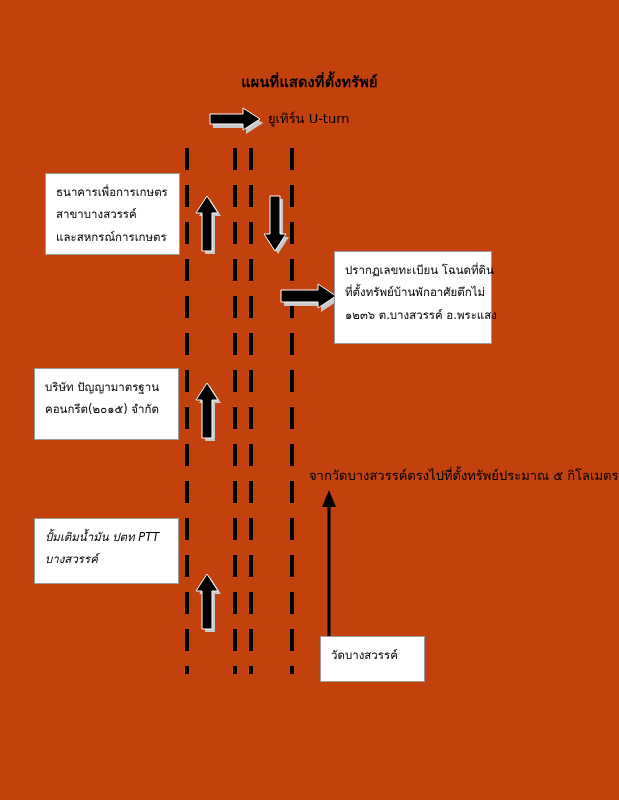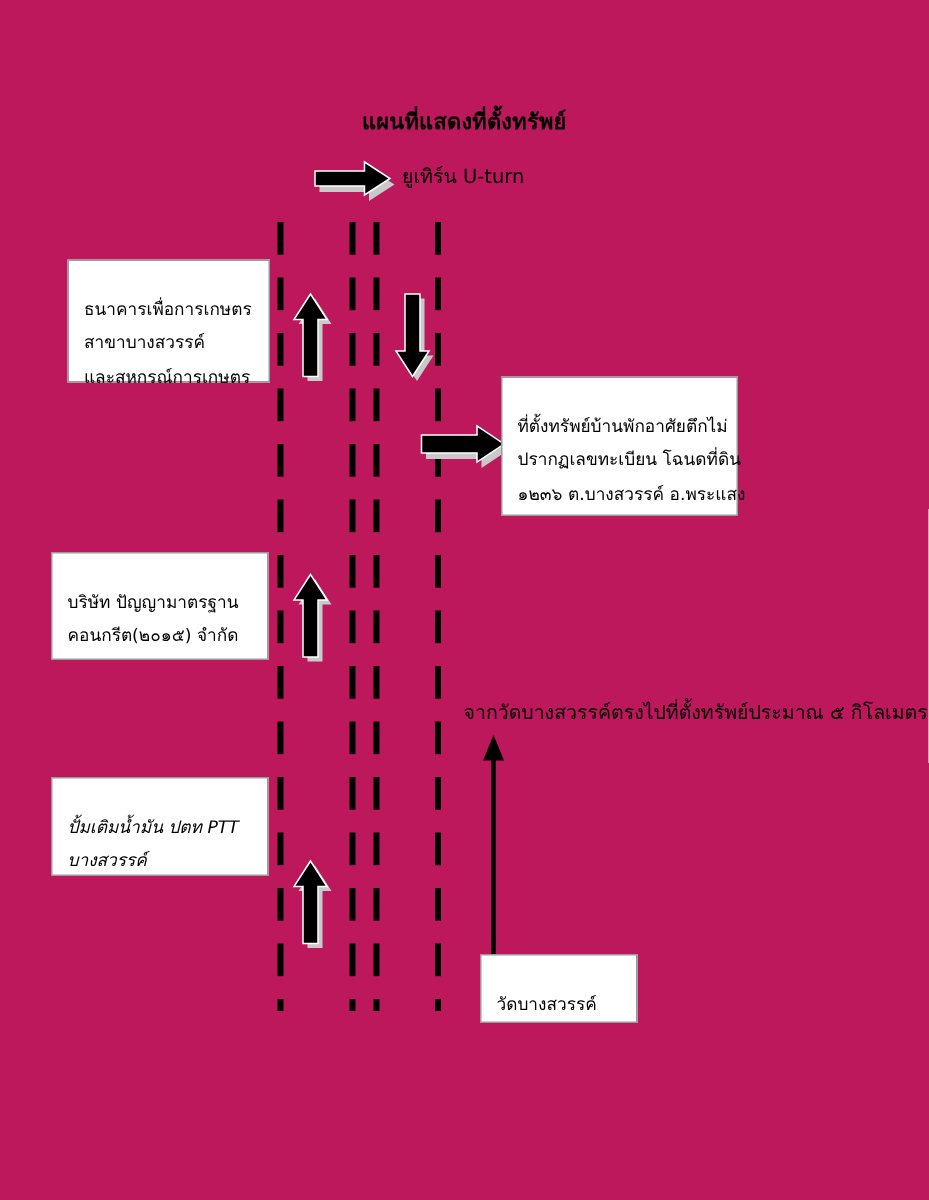--- a/index.html
+++ b/index.html
@@ -8,21 +8,21 @@
     background: #ffffff;
   }
   body {
     font-family: "DejaVu Sans", "Liberation Sans", sans-serif;
     color: #000000;
   }
   #canvas {
     position: relative;
     width: 619px;
     height: 800px;
-    background: #be185d;
+    background: #c2410c;
     overflow: hidden;
   }
 
   
   .map-title {
     position: absolute;
     left: 0;
     top: 72px;
     width: 619px;
     text-align: center;
@@ -33,21 +33,21 @@
   }
 
   
   .box {
     position: absolute;
     border: 1px solid #9a9a9a;
     background: #ffffff;
     box-sizing: border-box;
     font-size: 11.5px;
     line-height: 1.95;
-    padding: 21px 9px 7px 10px;
+    padding: 7px 9px 7px 10px;
     color: #000;
   }
   .box .line { white-space: nowrap; display: block; }
 
   
   .caption {
     position: absolute;
     font-size: 13px;
     white-space: nowrap;
     line-height: 1.5;
@@ -169,22 +169,22 @@
     <span class="line">บริษัท ปัญญามาตรฐาน</span>
     <span class="line">คอนกรีต(๒๐๑๕) จำกัด</span>
   </div>
 
   <div class="box" style="left:34px; top:518px; width:145px; height:66px;font-style:italic;">
     <span class="line">ปั้มเติมน้ำมัน ปตท PTT</span>
     <span class="line">บางสวรรค์</span>
   </div>
 
   <div class="box" style="left:334px; top:251px; width:158px; height:93px;">
+    <span class="line">ปรากฏเลขทะเบียน โฉนดที่ดิน</span>
     <span class="line">ที่ตั้งทรัพย์บ้านพักอาศัยตึกไม่</span>
-    <span class="line">ปรากฏเลขทะเบียน โฉนดที่ดิน</span>
     <span class="line">๑๒๓๖ ต.บางสวรรค์ อ.พระแสง</span>
   </div>
 
   <div class="box" style="left:320px; top:636px; width:105px; height:46px;">
     <span class="line">วัดบางสวรรค์</span>
   </div>
 
   <div class="caption" style="left:309px; top:466px;">จากวัดบางสวรรค์ตรงไปที่ตั้งทรัพย์ประมาณ ๕ กิโลเมตร</div>
 
 </div>

